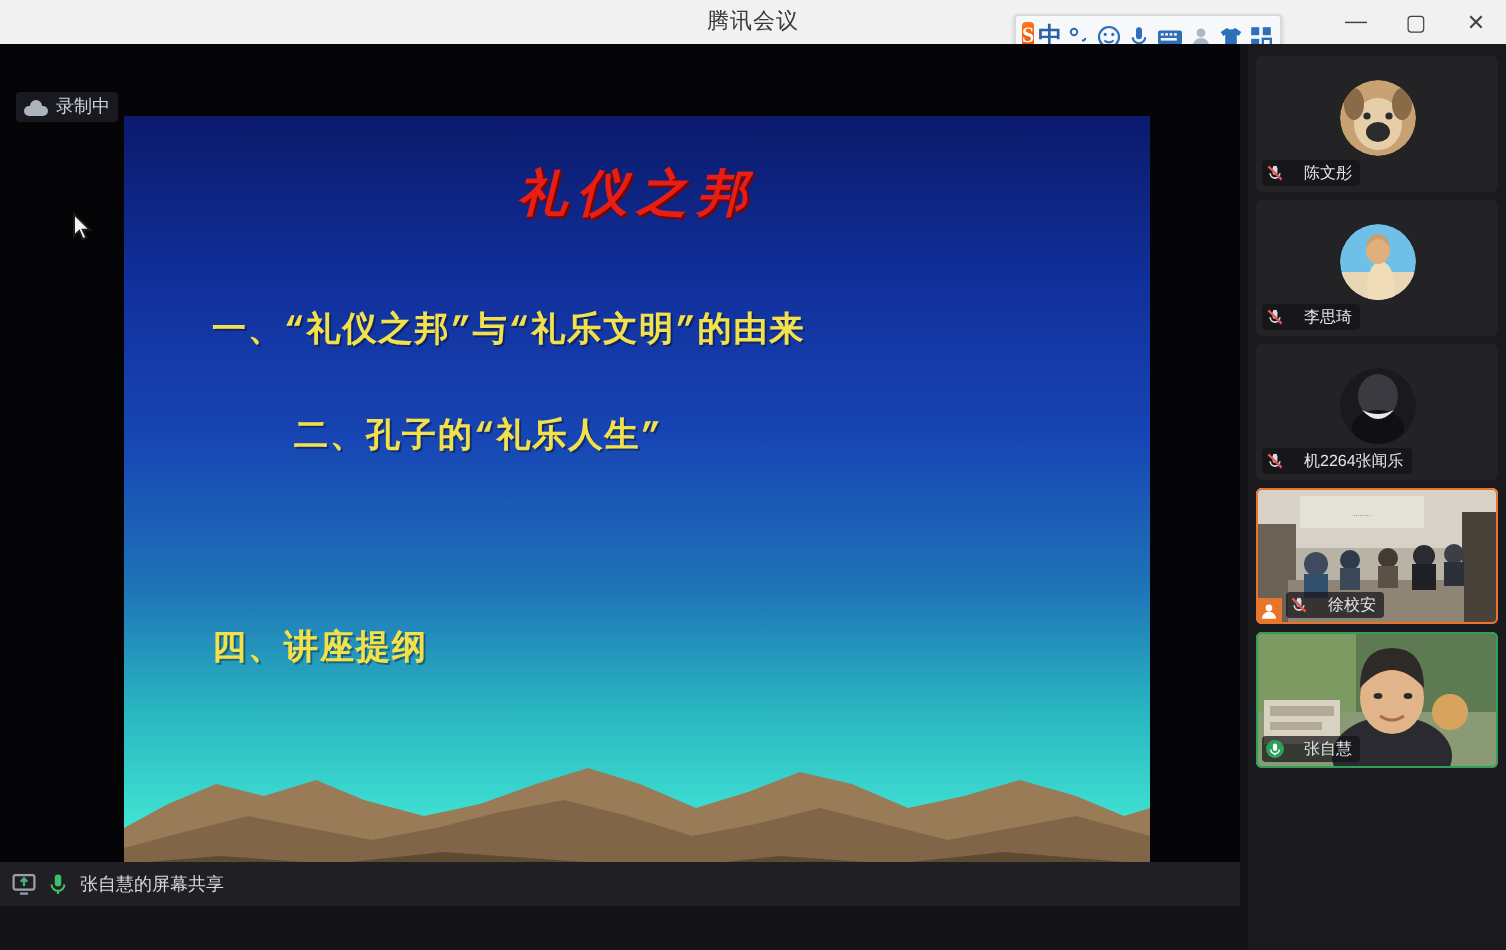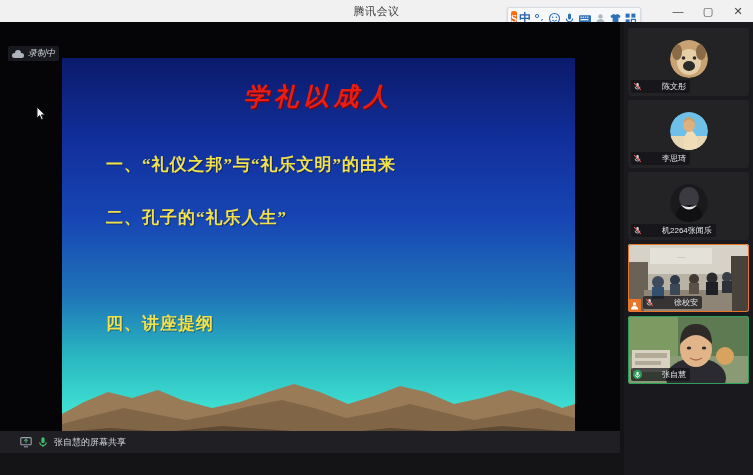--- a/index.html
+++ b/index.html
@@ -75,21 +75,20 @@
     overflow: hidden;
   }
 
   #rec-badge {
     position: absolute; left: 8px; top: 24px;
     display: flex; align-items: center; gap: 4px;
     padding: 1px 4px;
     background: rgba(30,32,36,.82);
     border-radius: 2px;
     z-index: 6;
-    font-style: italic;
   }
   #rec-badge .lbl { font-size: 9px; color: #cfd3d8; }
   .cloud-ic { width: 12px; height: 9px; position: relative; }
   .cloud-ic::before {
     content: ""; position: absolute; left: 0; bottom: 0;
     width: 12px; height: 5px; background: #aeb4bb; border-radius: 3px;
   }
   .cloud-ic::after {
     content: ""; position: absolute; left: 3px; bottom: 2px;
     width: 6px; height: 6px; background: #aeb4bb; border-radius: 50%;
@@ -118,29 +117,29 @@
     position: absolute; left: 0; right: 0; top: 22px;
     text-align: center;
     font-family: "DejaVu Serif", "Liberation Serif", serif;
     font-size: 25px; font-weight: bold; font-style: italic;
     color: #e81d13;
     letter-spacing: 5px;
     text-shadow: 1px 1px 0 #7a0400;
   }
   .slide-line {
     position: absolute; left: 44px;
-    font-family: Liberation Serif, serif;
+    font-family: Liberation Mono, monospace;
     font-size: 17px; font-weight: bold;
     color: #f2e14a;
     letter-spacing: 1px;
     white-space: nowrap;
     text-shadow: 1px 1px 0 rgba(0,0,0,.35);
   }
   #line-1 { top: 95px; }
-  #line-2 { top: 148px; }
+  #line-2 { top: 148px; margin-left: 41px; }
   #line-3 { top: 201px; }
   #line-4 { top: 254px; }
   #line-5 { top: 307px; color: #d8cf4a; opacity: .9; }
 
   
   #cursor { position: absolute; left: 36px; top: 84px; z-index: 8; }
 
   
   #rail {
     position: absolute; left: 624px; top: 0;
@@ -161,21 +160,21 @@
   .tile.hl-green  { outline: 1px solid #2fa05a; outline-offset: -1px; }
 
   .avatar {
     position: absolute; left: 50%; top: 46%;
     transform: translate(-50%,-50%);
     width: 38px; height: 38px; border-radius: 50%;
     overflow: hidden;
   }
   .tile-name {
     position: absolute; left: 3px; bottom: 3px;
-    display: flex; align-items: center; gap: 20px;
+    display: flex; align-items: center; gap: 10px;
     background: rgba(20,20,24,.72);
     border-radius: 2px; padding: 1px 4px 1px 2px;
     max-width: 112px;
   }
   .tile-name .nm {
     font-size: 8px; color: #e4e6ea;
     white-space: nowrap; overflow: hidden; text-overflow: ellipsis;
   }
   .mic { width: 9px; height: 9px; flex: none; }
   .host-chip {
@@ -183,21 +182,21 @@
     width: 13px; height: 13px; background: #e8762a;
     display: flex; align-items: center; justify-content: center;
   }
 
   
   #statusbar {
     position: absolute; left: 0; bottom: 0;
     width: 620px; height: 22px;
     background: #202024;
     display: flex; align-items: center;
-    padding-left: 20px; gap: 5px;
+    padding-left: 6px; gap: 5px;
   }
   #statusbar .share-label { font-size: 9px; color: #d6d9de; }
   .sb-ic { width: 12px; height: 12px; flex: none; }
 </style>
 </head>
 <body>
 
 <div id="app">
 
   <div id="titlebar">
@@ -273,21 +272,21 @@
         <span class="cloud-ic"></span>
         <span class="lbl">录制中</span>
       </div>
 
       <svg id="cursor" width="11" height="15" viewBox="0 0 11 15">
         <path d="M1 1 L1 12 L3.6 9.5 L5.4 13.6 L7.2 12.8 L5.4 8.9 L9 8.9 Z" fill="#f2f2f2" stroke="#1d1d1d" stroke-width="1"></path>
       </svg>
 
       <div id="slide">
 
-        <div id="slide-title">学礼以成人</div>
+        <div id="slide-title">礼仪之邦</div>
 
         <div class="slide-line" id="line-1">一、“礼仪之邦”与“礼乐文明”的由来</div>
         <div class="slide-line" id="line-2">二、孔子的“礼乐人生”</div>
         <div class="slide-line" id="line-4">四、讲座提纲</div>
 
         <svg id="mountains" viewBox="0 0 513 78" preserveAspectRatio="none">
           <path d="M0 78 L0 52 L22 40 L46 30 L70 36 L96 28 L120 38 L150 46 L178 40 L206 30 L232 22 L258 30 L286 42 L312 34 L338 24 L364 30 L392 42 L420 36 L448 28 L476 36 L500 46 L513 42 L513 78 Z" fill="#9a7b57"></path>
           <path d="M0 78 L0 62 L30 54 L62 46 L92 52 L124 58 L156 52 L188 44 L220 38 L252 46 L284 56 L316 50 L348 42 L380 50 L412 58 L444 52 L476 46 L513 56 L513 78 Z" fill="#7d6244" opacity=".85"></path>
           <path d="M0 78 L0 70 L48 66 L104 70 L160 64 L216 68 L272 72 L328 66 L384 70 L440 64 L513 70 L513 78 Z" fill="#5e4a33"></path>
         </svg>

